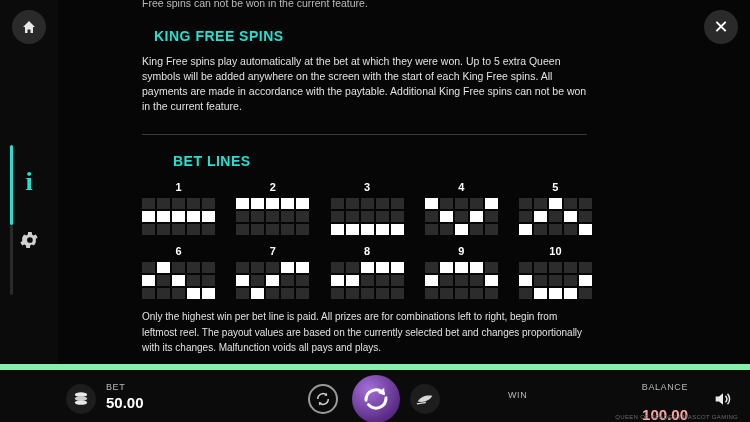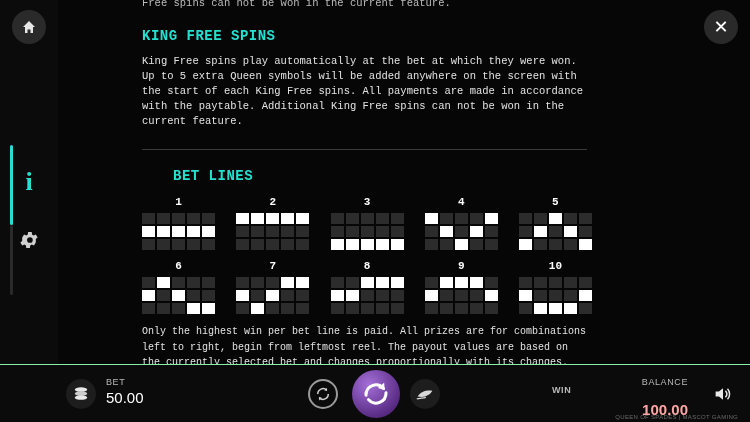--- a/index.html
+++ b/index.html
@@ -56,30 +56,29 @@
     width: 34px; height: 34px; border-radius: 50%;
     background: #2a2a2a;
     display: flex; align-items: center; justify-content: center;
     color: #fff; font-size: 18px;
   }
 
   
   .content {
     position: absolute; left: 142px; top: 0; width: 450px; height: 368px;
     overflow: hidden;
-    font-family: Liberation Mono, monospace;
   }
   .cut-line {
     font-size: 10.5px; color: #d8d8d8; line-height: 14px;
     margin-top: -4px;
     opacity: .85;
   }
   h2.section {
     color: #25e0d0; font-size: 14px; letter-spacing: .5px;
-    margin-top: 18px; margin-bottom: 10px; font-weight: bold;
+    margin-top: 18px; margin-bottom: 10px; font-weight: bold; margin-left: 12px;
   }
   p.body {
     font-size: 10.5px; line-height: 15px; color: #e2e2e2;
   }
   .divider {
     height: 1px; background: #3a3a3a; margin: 20px 0 0 0; width: 445px;
   }
   h2.betlines {
     color: #25e0d0; font-size: 14px; letter-spacing: .5px;
     margin-top: 18px; margin-bottom: 12px; font-weight: bold; padding-left: 31px;
@@ -106,51 +105,51 @@
 
   .note {
     font-size: 10px; line-height: 15.5px; color: #e2e2e2;
     margin-top: 6px; width: 445px;
   }
 
   
   .bottom-bar {
     position: absolute; left: 0; bottom: 0; width: 750px; height: 58px;
     background: #0b0b0b;
-    border-top: 1px solid #86efac;
+    border-top: 6px solid #86efac;
   }
   .coin {
     position: absolute; left: 66px; top: 14px;
     width: 30px; height: 30px; border-radius: 50%;
     background: #1d1d1d;
     display: flex; align-items: center; justify-content: center;
   }
   .bet-block { position: absolute; left: 106px; top: 12px; }
   .bet-label { font-size: 9px; color: #b9b9b9; letter-spacing: .6px; }
-  .bet-value { font-size: 15px; font-weight: normal; color: #fff; margin-top: 2px;}
+  .bet-value { font-size: 15px; font-weight: bold; color: #fff; margin-top: 2px;}
   .ctrl-auto {
     position: absolute; left: 308px; top: 14px;
     width: 30px; height: 30px; border-radius: 50%;
     border: 2px solid #9a9a9a;
     display:flex; align-items:center; justify-content:center;
     color:#cfcfcf; font-size: 13px;
   }
   .spin-btn {
     position: absolute; left: 352px; top: 5px;
     width: 48px; height: 48px; border-radius: 50%;
     background: radial-gradient(circle at 35% 30%, #a46fd8, #5b2d86 70%, #3a1a5c 100%);
     display: flex; align-items: center; justify-content: center;
   }
   .ctrl-turbo {
     position: absolute; left: 410px; top: 14px;
     width: 30px; height: 30px; border-radius: 50%;
     background:#1d1d1d;
     display:flex; align-items:center; justify-content:center;
   }
-  .win-block { position: absolute; left: 552px; top: 20px; font-weight: bold; }
+  .win-block { position: absolute; left: 508px; top: 20px; }
   .win-label { font-size: 9px; color: #b9b9b9; letter-spacing: .6px; }
   .bal-block { position: absolute; right: 62px; top: 12px; text-align: right; }
   .bal-label { font-size: 9px; color: #b9b9b9; letter-spacing: .6px; }
   .bal-value { font-size: 15px; font-weight: bold; color: #fca5a5; margin-top: 14px;}
   .sound-btn {
     position: absolute; right: 12px; top: 14px;
     width: 30px; height: 30px;
     display:flex; align-items:center; justify-content:center;
     color:#e8e8e8; font-size: 18px;
   }

